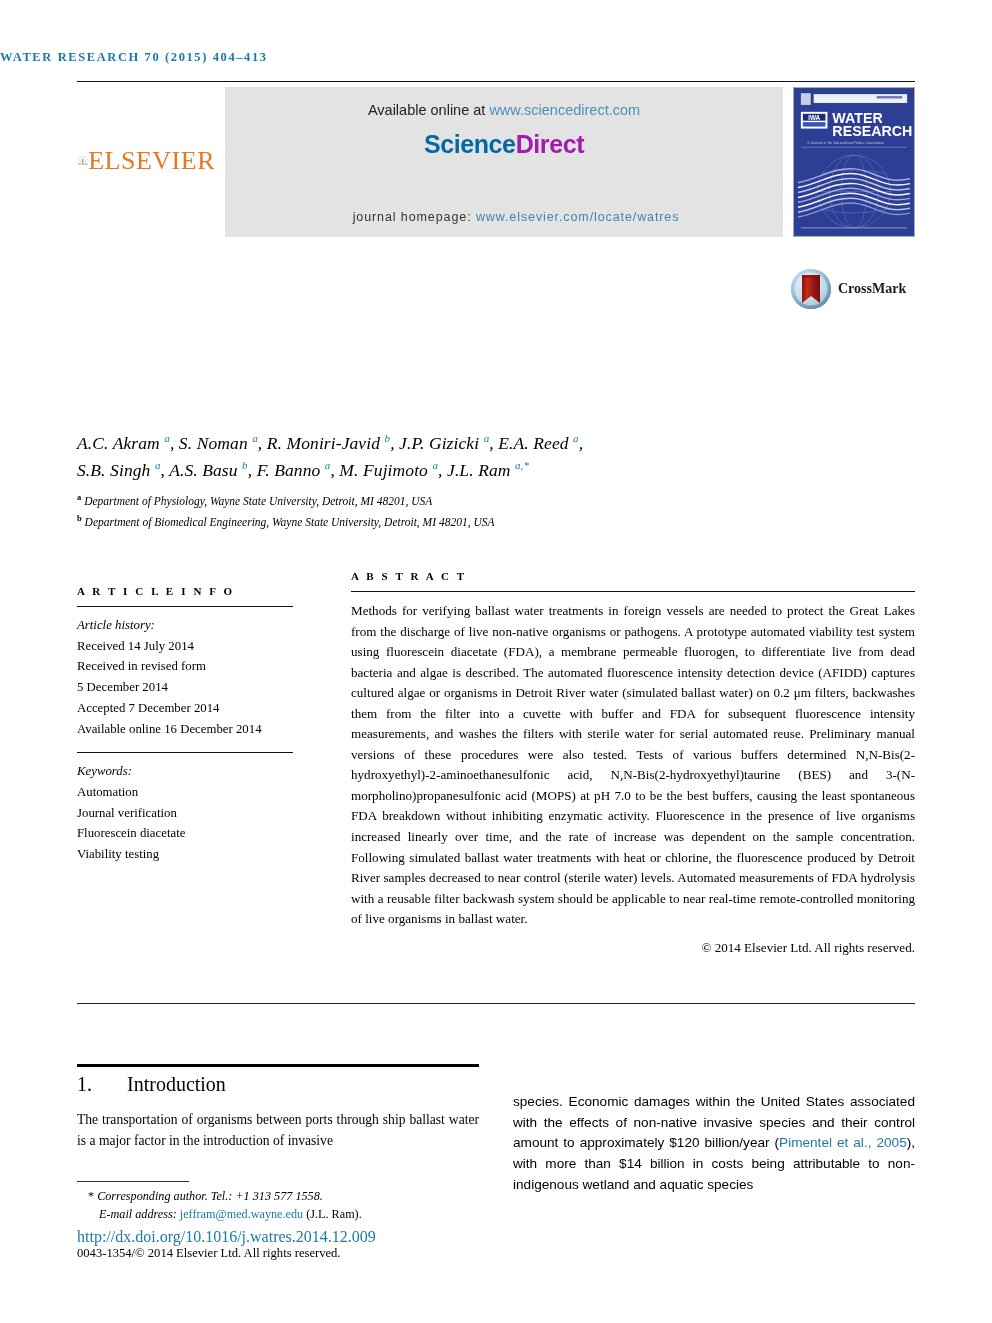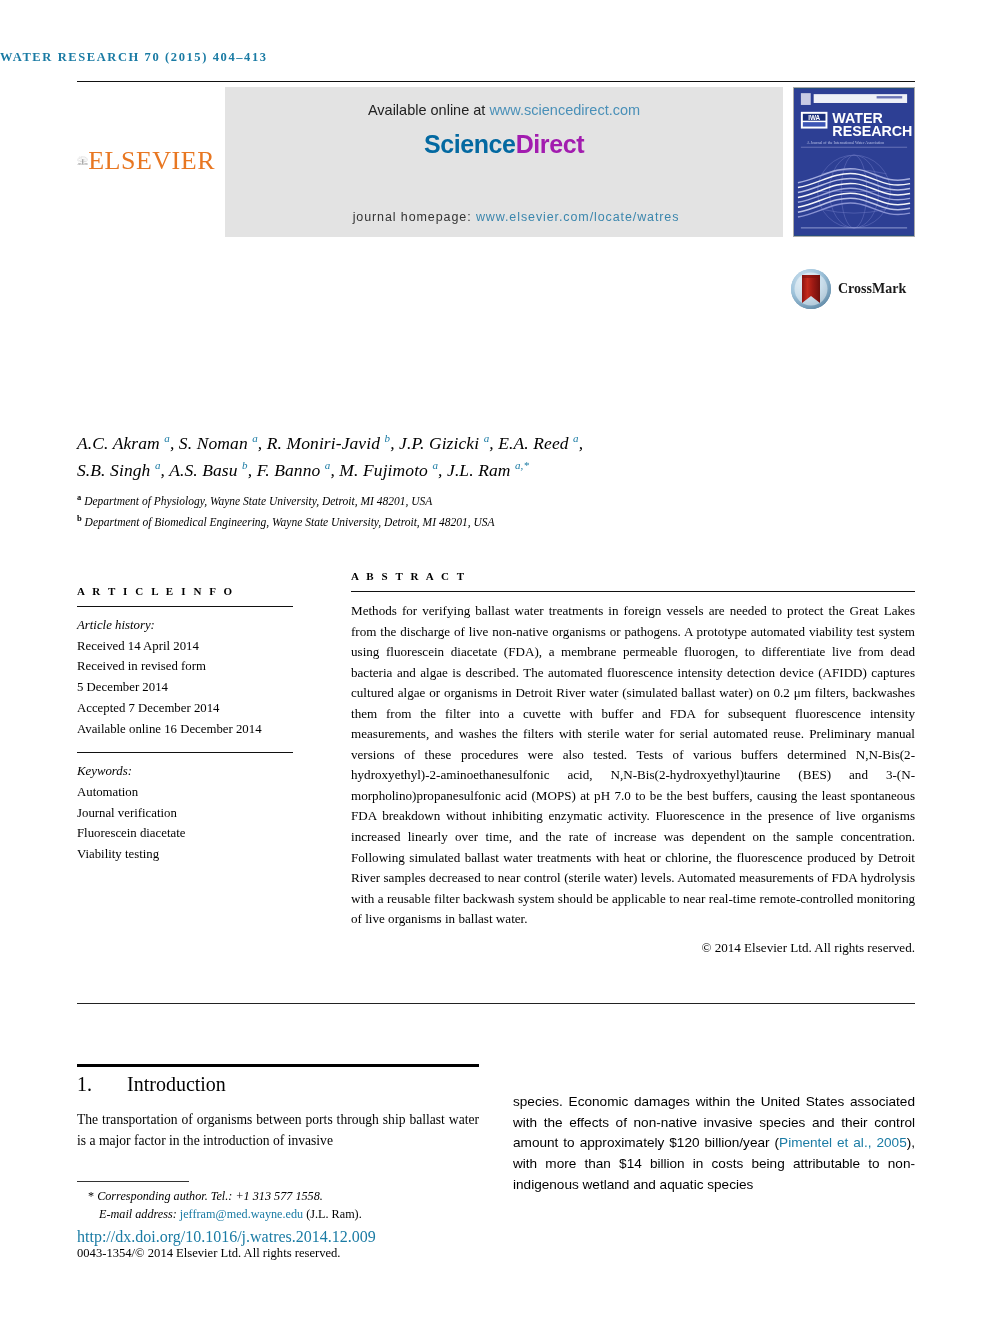--- a/index.html
+++ b/index.html
@@ -500,21 +500,21 @@
   <div class="affils">
     <div><sup>a</sup> <span>Department of Physiology, Wayne State University, Detroit, MI 48201, USA</span></div>
     <div><sup>b</sup> <span>Department of Biomedical Engineering, Wayne State University, Detroit, MI 48201, USA</span></div>
   </div>
 
   <div class="info-col">
     <div class="sec-head info-head">A R T I C L E   I N F O</div>
     <div class="info-rule"></div>
     <div class="info-body">
       <div>Article history:</div>
-      <div class="plain">Received 14 April 2014</div>
+      <div class="plain">Received 14 July 2014</div>
       <div class="plain">Received in revised form</div>
       <div class="plain">5 December 2014</div>
       <div class="plain">Accepted 7 December 2014</div>
       <div class="plain">Available online 16 December 2014</div>
     </div>
     <div class="kw-rule"></div>
     <div class="info-body">
       <div class="kw-title">Keywords:</div>
       <div class="kw-item">Automation</div>
       <div class="kw-item">Journal verification</div>

